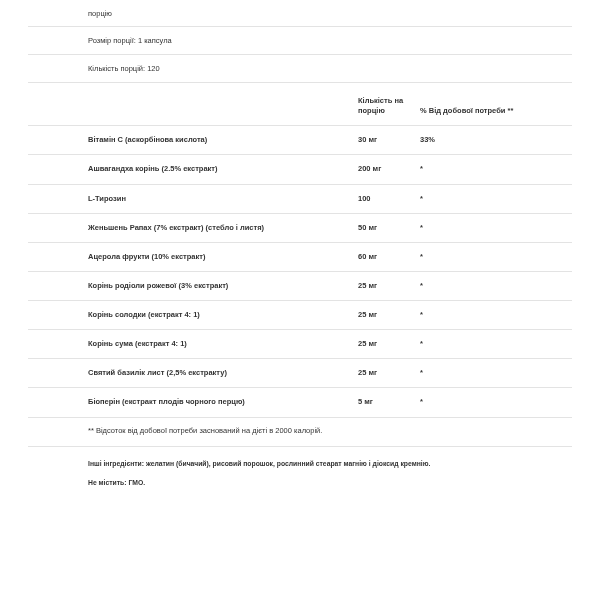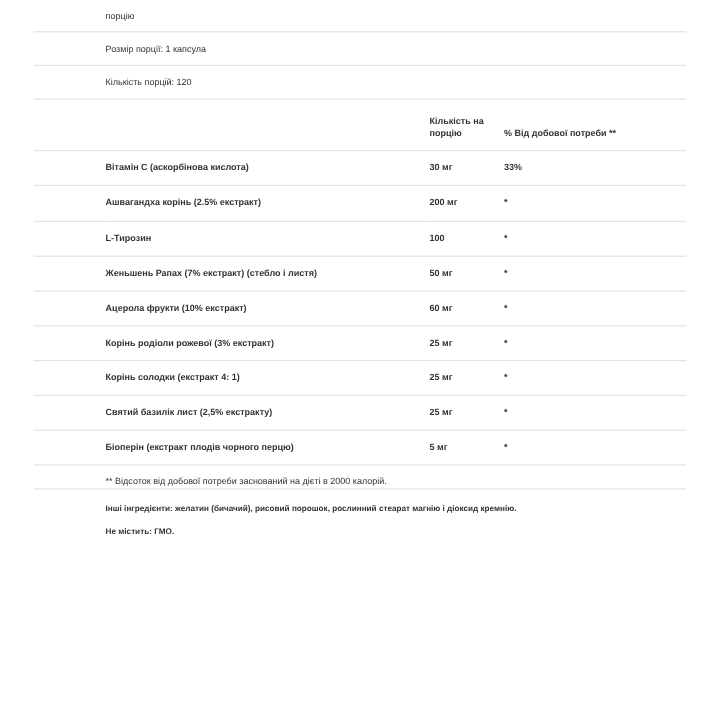--- a/index.html
+++ b/index.html
@@ -64,20 +64,21 @@
     display: block;
     line-height: 1.35;
   }
   .footnote {
     padding: 9px 0 0 60px;
     font-size: 7.5px;
     line-height: 1.5;
   }
   .footnote.second {
     padding-top: 7px;
+    padding-bottom: 10px;
     border-bottom: 1px solid #e3e3e3;
   }
   .bottom-block {
     padding: 12px 0 0 60px;
     font-size: 6.8px;
     line-height: 1.55;
     font-weight: bold;
     color: #333;
   }
   .bottom-block p {
@@ -152,20 +153,26 @@
         <td>*</td>
       </tr>
       <tr>
         <td class="spacer"></td>
         <td>Корінь солодки (екстракт 4: 1)</td>
         <td>25 мг</td>
         <td>*</td>
       </tr>
       <tr>
         <td class="spacer"></td>
+        <td>Корінь сума (екстракт 4: 1)</td>
+        <td>25 мг</td>
+        <td>*</td>
+      </tr>
+      <tr>
+        <td class="spacer"></td>
         <td>Святий базилік лист (2,5% екстракту)</td>
         <td>25 мг</td>
         <td>*</td>
       </tr>
       <tr>
         <td class="spacer"></td>
         <td>Біоперін (екстракт плодів чорного перцю)</td>
         <td>5 мг</td>
         <td>*</td>
       </tr>

